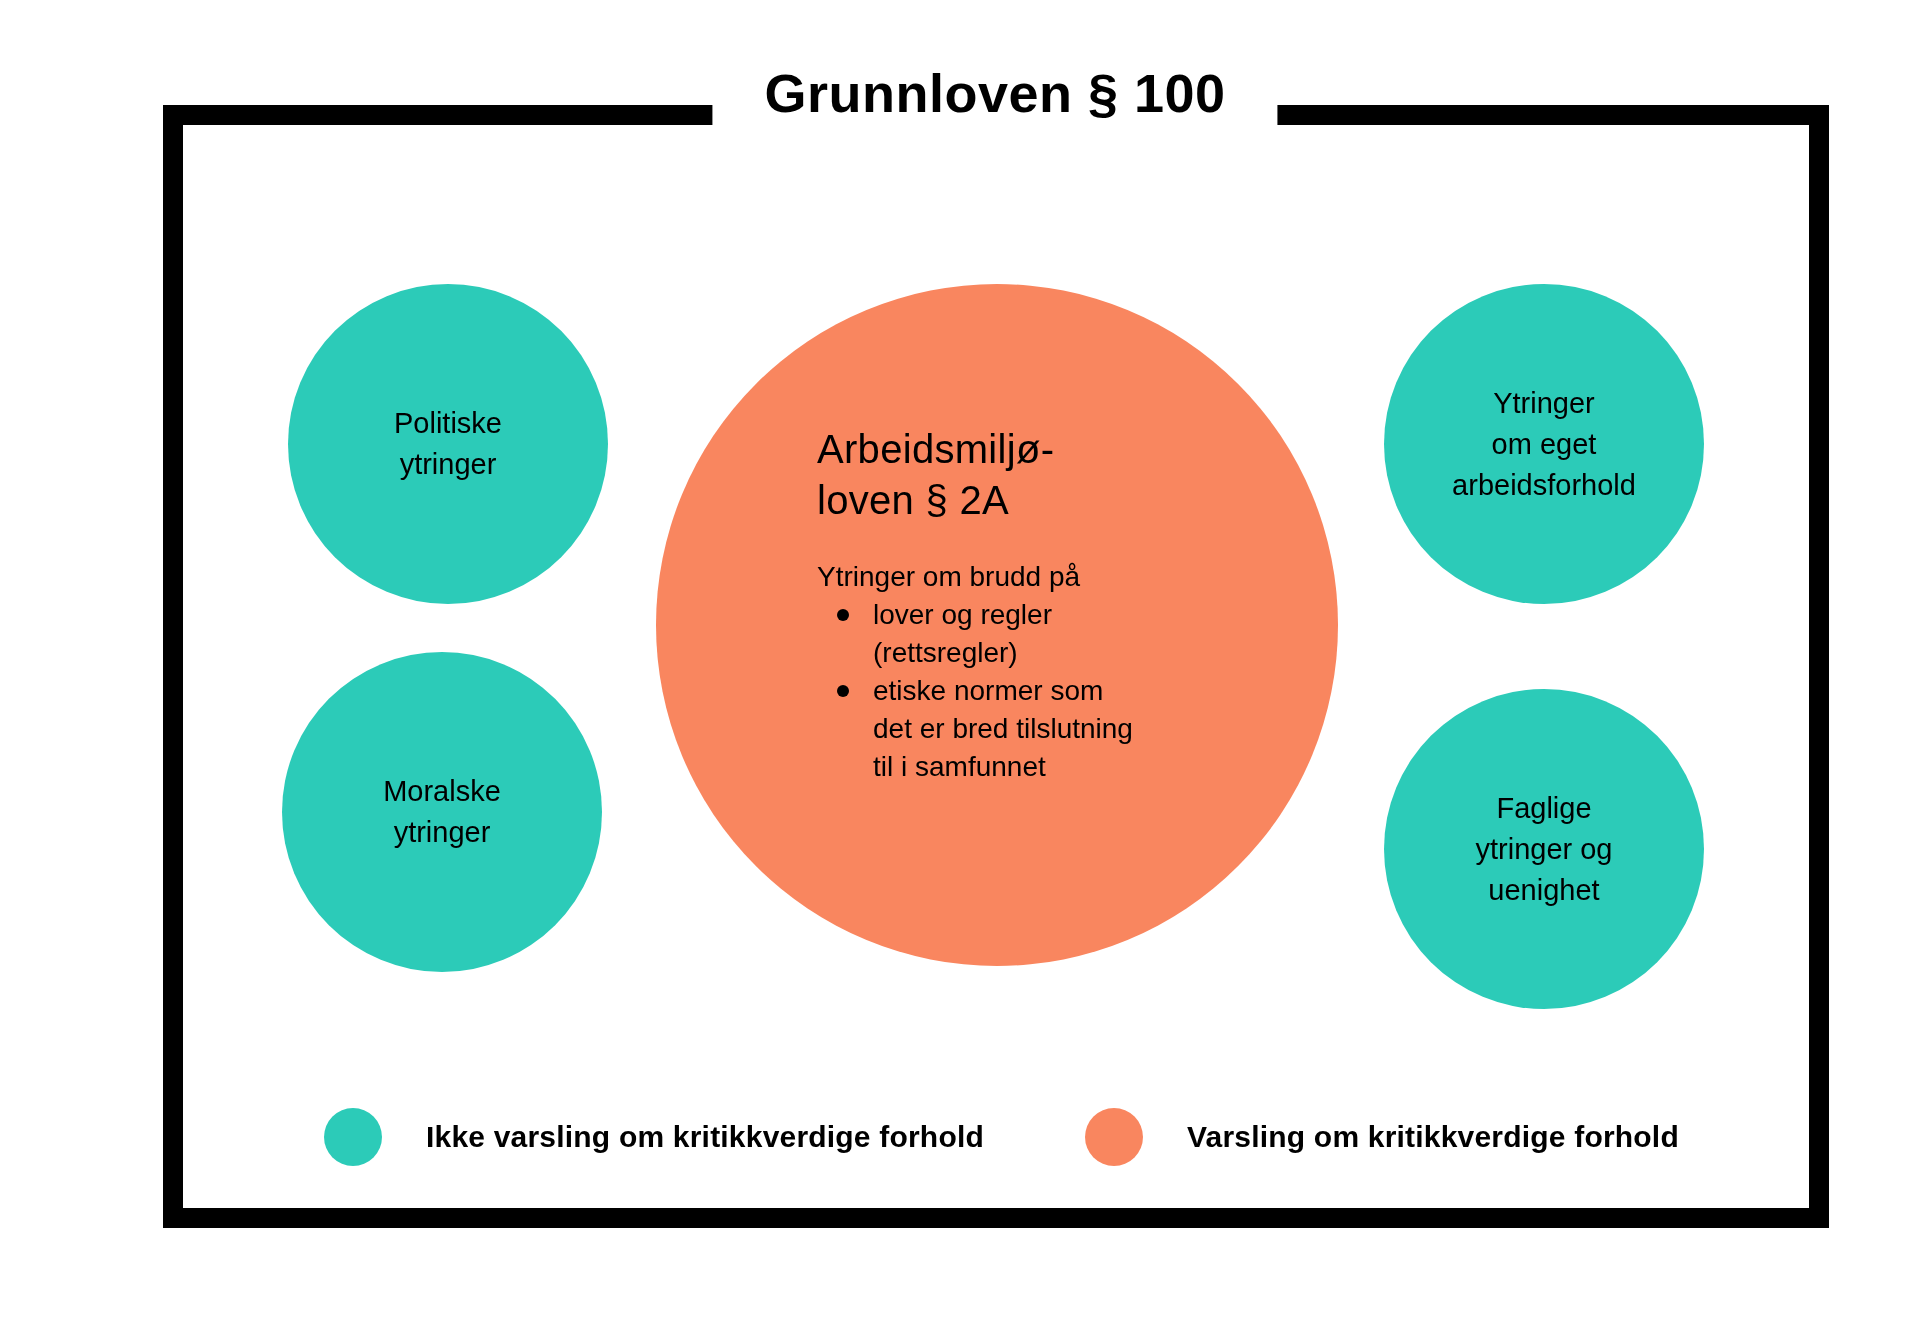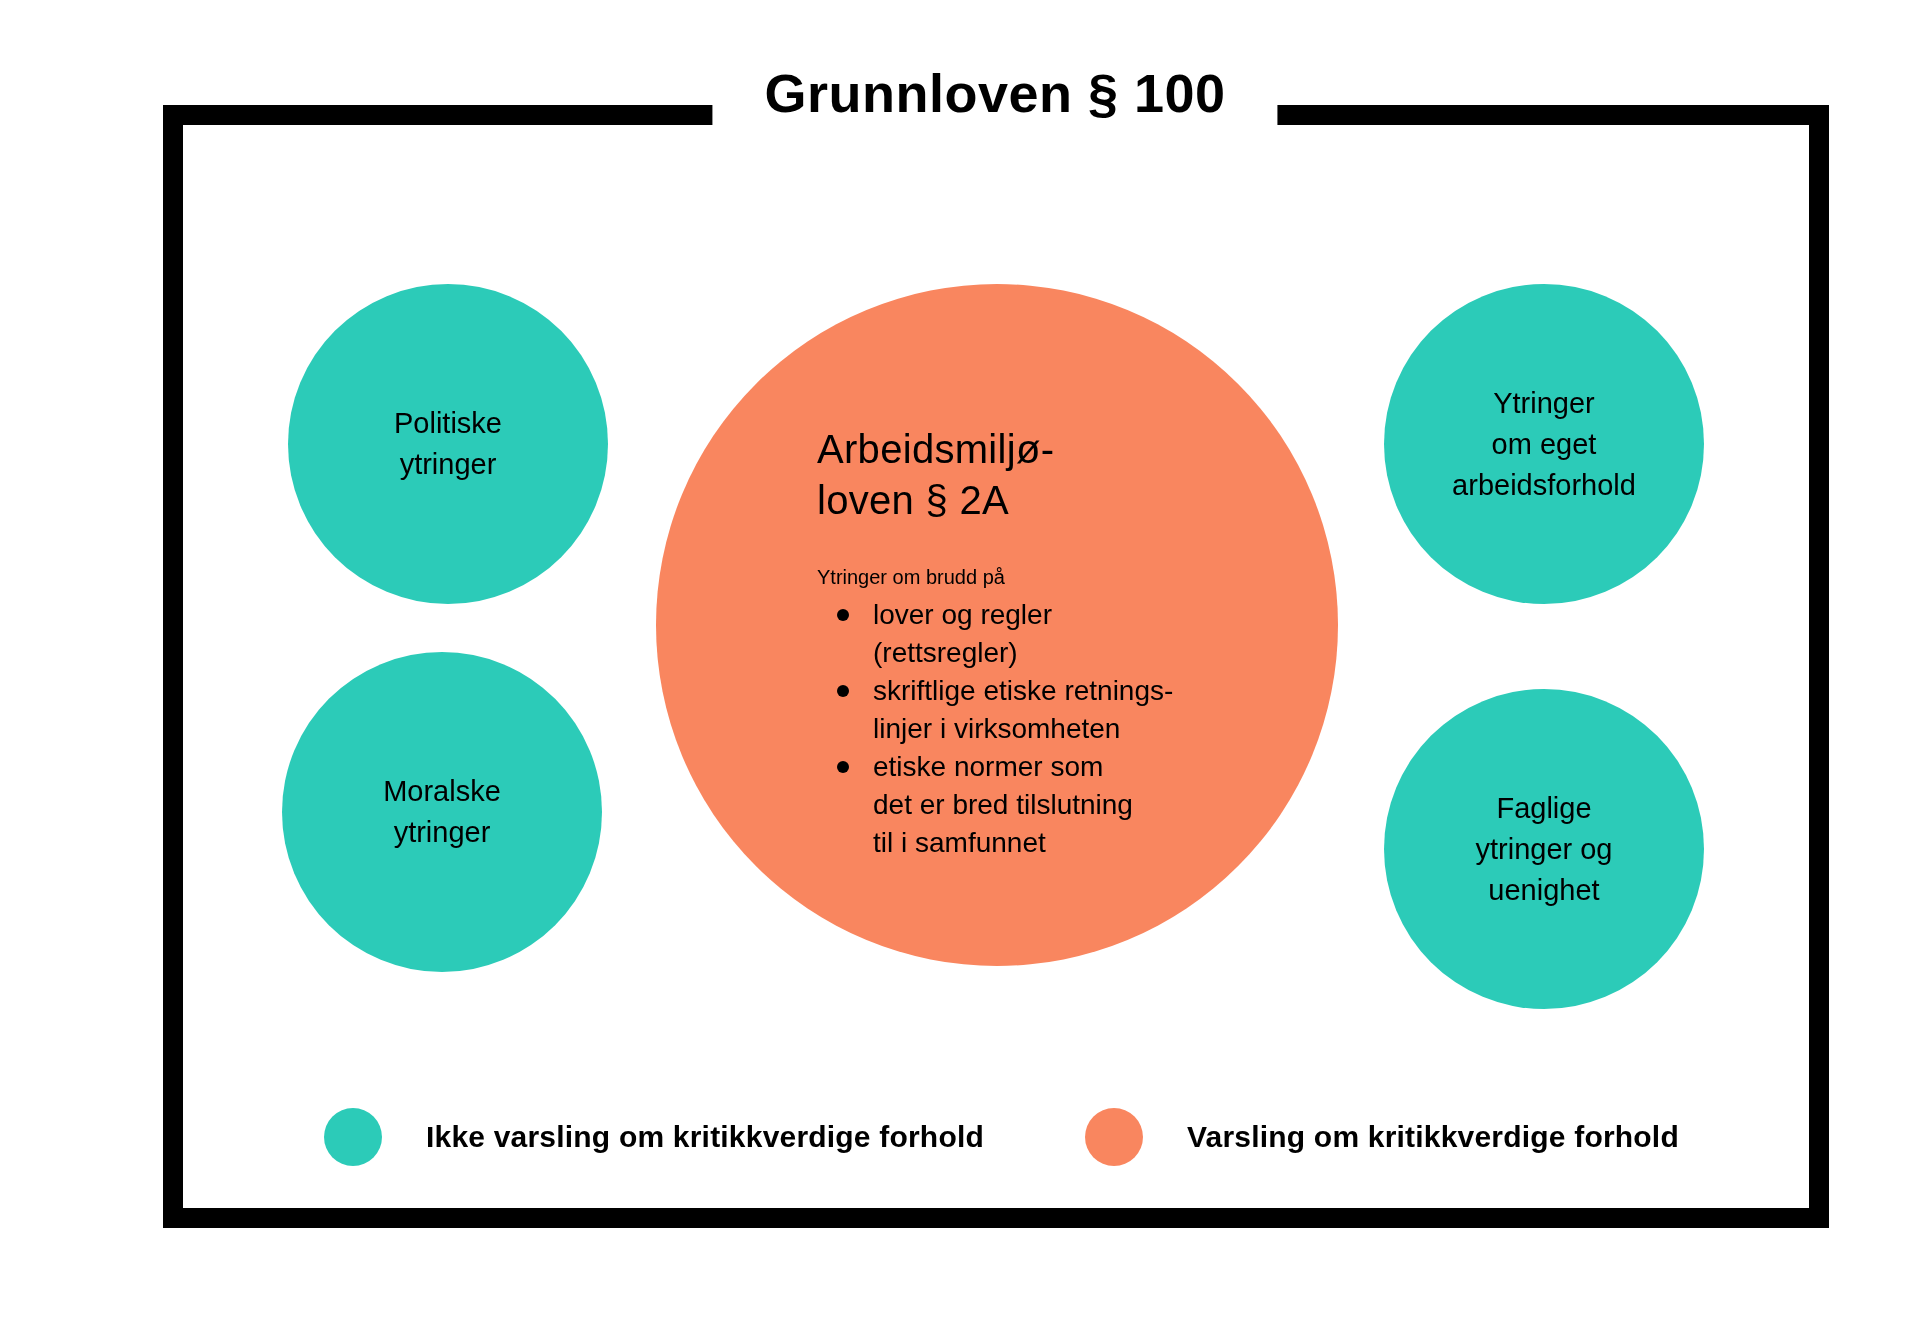--- a/index.html
+++ b/index.html
@@ -79,21 +79,21 @@
   }
   .main-heading {
     font-size: 40px;
     line-height: 51px;
     font-weight: 500;
     white-space: pre-line;
     letter-spacing: 0.3px;
   }
   .main-intro {
     margin-top: 32px;
-    font-size: 20px;
+    font-size: 28px;
     line-height: 38px;
     font-weight: 500;
   }
   .bullet-list {
     margin: 0;
     padding: 0;
     list-style: none;
   }
   .bullet-list li {
     position: relative;
@@ -172,25 +172,20 @@
 loven § 2A</div>
       <div class="main-intro">Ytringer om brudd på</div>
       <ul class="bullet-list">
         <li>
           <span class="bullet-dot"></span>
           <span class="li-text">lover og regler
 (rettsregler)</span>
         </li>
         <li>
           <span class="bullet-dot"></span>
-          <span class="li-text">skriftlige etiske retnings-
-linjer i virksomheten</span>
-        </li>
-        <li>
-          <span class="bullet-dot"></span>
           <span class="li-text">etiske normer som
 det er bred tilslutning
 til i samfunnet</span>
         </li>
       </ul>
     </div>
   </div>
 
   <div class="legend-item" id="legend-item-2">
     <span class="legend-dot orange"></span>

